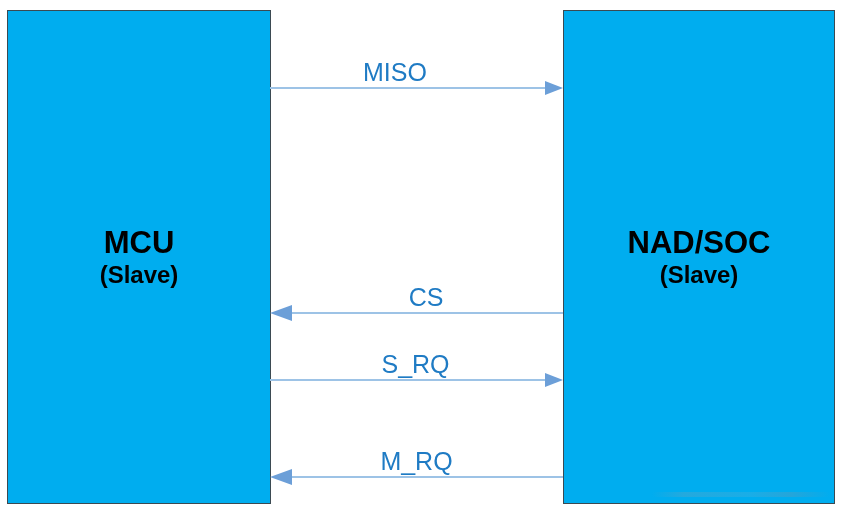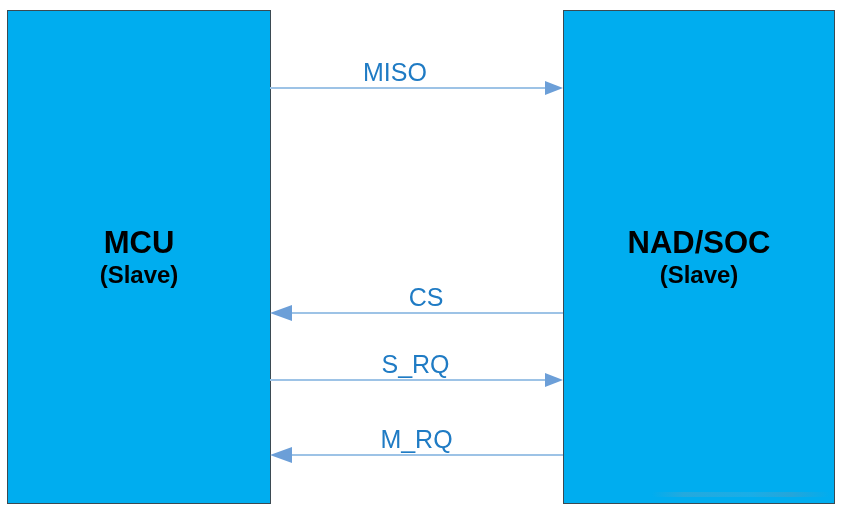--- a/index.html
+++ b/index.html
@@ -128,21 +128,21 @@
   </div>
 
   <div class="signal" id="sig-srq" style="left:270px; top:340px; width:291px;">
     <div class="signal-label">S_RQ</div>
     <svg class="signal-svg" width="293" height="18" viewBox="0 0 293 18">
       <line x1="0" y1="9" x2="281" y2="9" stroke="#9DC3E6" stroke-width="2.2"></line>
       <polygon points="275,2 293,9 275,16" fill="#6C9FD8"></polygon>
     </svg>
   </div>
 
-  <div class="signal" id="sig-mrq" style="left:270px; top:415px; width:293px;">
+  <div class="signal" id="sig-mrq" style="left:270px; top:437px; width:293px;">
     <div class="signal-label">M_RQ</div>
     <svg class="signal-svg" width="293" height="18" viewBox="0 0 293 18">
       <line x1="293" y1="9" x2="16" y2="9" stroke="#9DC3E6" stroke-width="2.2"></line>
       <polygon points="22,1 0,9 22,17" fill="#6C9FD8"></polygon>
     </svg>
   </div>
 
 </div>
 
 </body></html>

